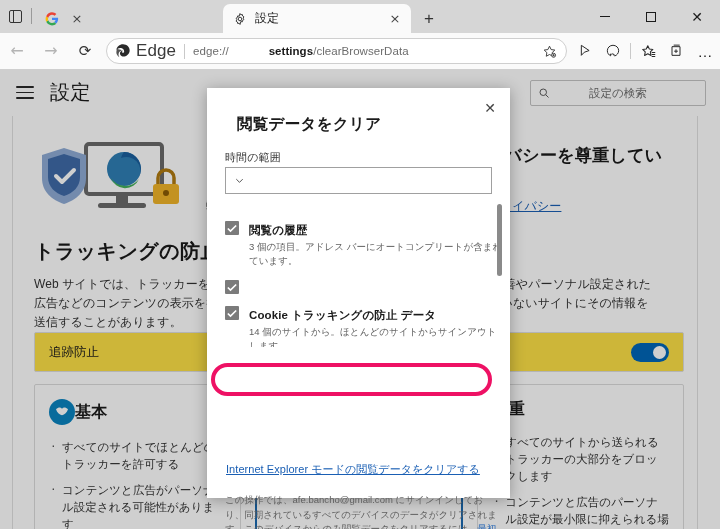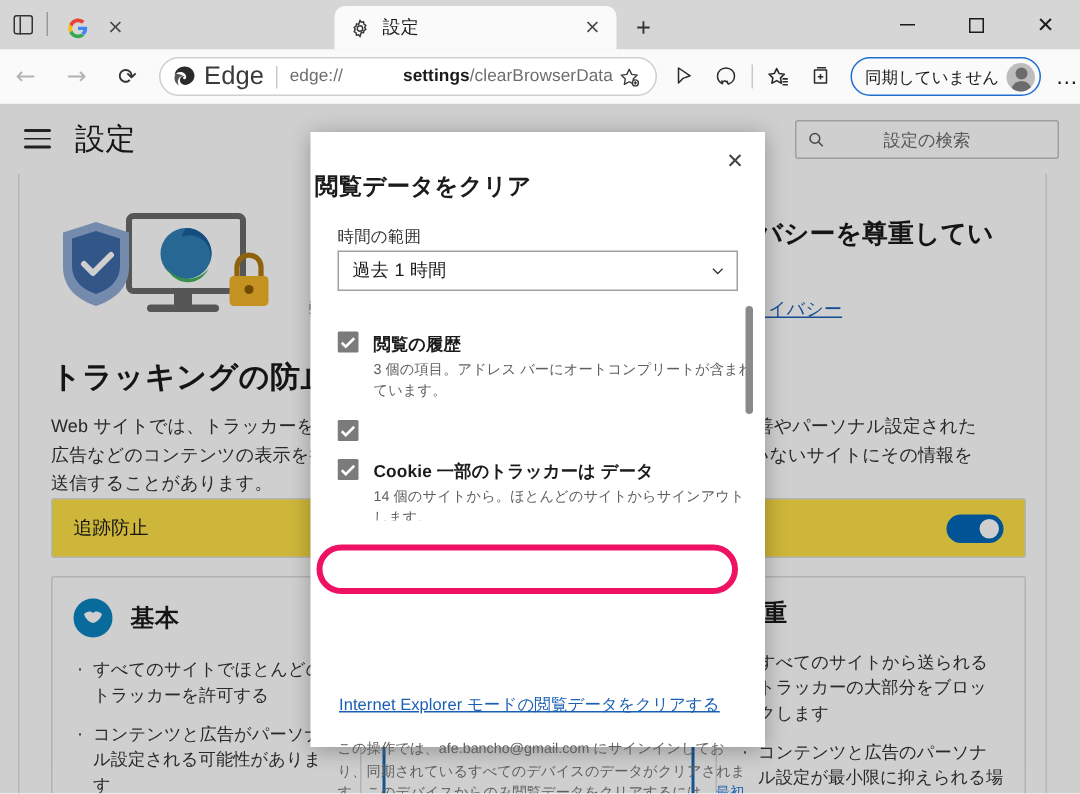--- a/index.html
+++ b/index.html
@@ -98,31 +98,31 @@
   .trackrow .lbl{font-size:12.5px;color:#1b1b1b;margin-left:14px;flex:1;}
   .toggle{width:38px;height:19px;border-radius:10px;background:#0067b8;position:relative;margin-right:14px;flex:0 0 38px;}
   .toggle:after{content:"";position:absolute;right:3px;top:3px;width:13px;height:13px;border-radius:50%;background:#fff;}
 
   .cards{position:absolute;left:34px;top:268px;width:650px;display:flex;gap:14px;}
   .card{flex:1;border:1px solid #dcdcdc;border-radius:2px;padding:14px 14px 16px 14px;box-sizing:border-box;
       background:#fff;min-height:200px;}
   .card.sel{border:2px solid #1a69b0;}
   .cardhead{display:flex;align-items:center;}
   .cardicon{width:26px;height:26px;border-radius:50%;background:#0a84c1;display:flex;align-items:center;justify-content:center;flex:0 0 26px;}
-  .cardtitle{font-size:16px;color:#1b1b1b;font-weight:700;margin-left:12px;letter-spacing:0.3px;}
+  .cardtitle{font-size:16px;color:#1b1b1b;font-weight:700;letter-spacing:0.3px;}
   .card ul{margin:14px 0 0 0;padding:0;list-style:none;}
   .card li{font-size:11.5px;color:#333;line-height:17px;margin-bottom:9px;padding-left:13px;position:relative;letter-spacing:0.05px;}
   .card li:before{content:"·";position:absolute;left:2px;top:-2px;font-size:14px;color:#555;}
 
   
   .dialog{position:absolute;left:207px;top:88px;width:303px;height:410px;background:#fff;z-index:60;
       box-shadow:0 2px 14px rgba(0,0,0,0.30);}
   .dlgclose{position:absolute;right:6px;top:6px;width:28px;height:28px;display:flex;align-items:center;justify-content:center;
       font-size:14px;color:#444;line-height:1;font-family:"DejaVu Sans",sans-serif;}
-  .dlgtitle{position:absolute;left:3px;top:26px;font-size:15.5px;color:#1b1b1b;font-weight:700;letter-spacing:0.3px;}
+  .dlgtitle{position:absolute;left:30px;top:26px;font-size:15.5px;color:#1b1b1b;font-weight:700;letter-spacing:0.3px;}
   .dlglabel{position:absolute;left:18px;top:62px;font-size:11px;color:#333;letter-spacing:0.1px;}
   .dlgselect{position:absolute;left:18px;top:79px;width:267px;height:27px;border:1px solid #a0a0a0;background:#fff;
       box-sizing:border-box;display:flex;align-items:center;}
   .dlgselect .sv{flex:1;font-size:12px;color:#1b1b1b;margin-left:9px;letter-spacing:0.2px;}
   .dlgselect .cv{width:26px;display:flex;align-items:center;justify-content:center;font-size:10px;color:#333;}
 
   .dlglist{position:absolute;left:18px;top:132px;width:278px;height:127px;overflow:hidden;}
   .item{display:flex;margin-bottom:11px;}
   .cbx{width:14px;height:14px;background:#7b7b7b;flex:0 0 14px;margin-top:1px;position:relative;border-radius:1px;}
   .cbx svg{position:absolute;left:2px;top:2.5px;}
@@ -236,24 +236,20 @@
         <svg width="17" height="17" viewBox="0 0 24 24" fill="none" stroke="#2b2b2b" stroke-width="1.5">
           <path d="M11 3.8l2.2 4.6 5 .7-3.6 3.5.9 5-4.5-2.4-4.5 2.4.9-5L3.8 9.1l5-.7z" stroke-linejoin="round"></path>
           <path d="M16.5 13.5h5M16.5 16.3h5M16.5 19h5"></path>
         </svg>
       </div>
       <div class="ticon">
         <svg width="16" height="16" viewBox="0 0 24 24" fill="none" stroke="#2b2b2b" stroke-width="1.5">
           <path d="M6 5.5h12v13H6z" stroke-linejoin="round"></path>
           <path d="M8.5 3.2h9M12 9.5v5.5M9.3 12.3h5.5"></path>
         </svg>
-      </div>
-      <div class="profilepill">
-        <span class="plabel">同期していません</span>
-        <span class="avatar"></span>
       </div>
       <div class="dots">…</div>
     </div>
   </div>
 
   <div class="page">
 
     <div class="setheader">
       <div class="hamburger">
           <i></i>
@@ -349,21 +345,20 @@
     </div>
 
     <div class="dim"></div>
   </div>
 
   <div class="dialog">
     <div class="dlgclose">✕</div>
     <div class="dlgtitle">閲覧データをクリア</div>
     <div class="dlglabel">時間の範囲</div>
     <div class="dlgselect">
-      <span class="sv">過去 1 時間</span>
       <span class="cv">
         <svg width="11" height="11" viewBox="0 0 24 24" fill="none" stroke="#333" stroke-width="1.8">
             <path d="M5 9l7 7 7-7"></path>
           </svg>
       </span>
     </div>
 
     <div class="dlglist">
       <div class="item">
         <span class="cbx">
@@ -383,21 +378,21 @@
             </svg>
         </span>
       </div>
       <div class="item">
         <span class="cbx">
           <svg width="10" height="9" viewBox="0 0 12 10" fill="none" stroke="#fff" stroke-width="2">
               <path d="M1 5l3.2 3.2L11 1.4"></path>
             </svg>
         </span>
         <span class="itxt">
-          <span class="ititle">Cookie 一部のトラッカーは データ</span>
+          <span class="ititle">Cookie トラッキングの防止 データ</span>
           <span class="idesc" style="display:block">14 個のサイトから。ほとんどのサイトからサインアウトします。</span>
         </span>
       </div>
 
     </div>
 
     <div class="dlgscroll">
       <div class="dlgthumb"></div>
     </div>
 

